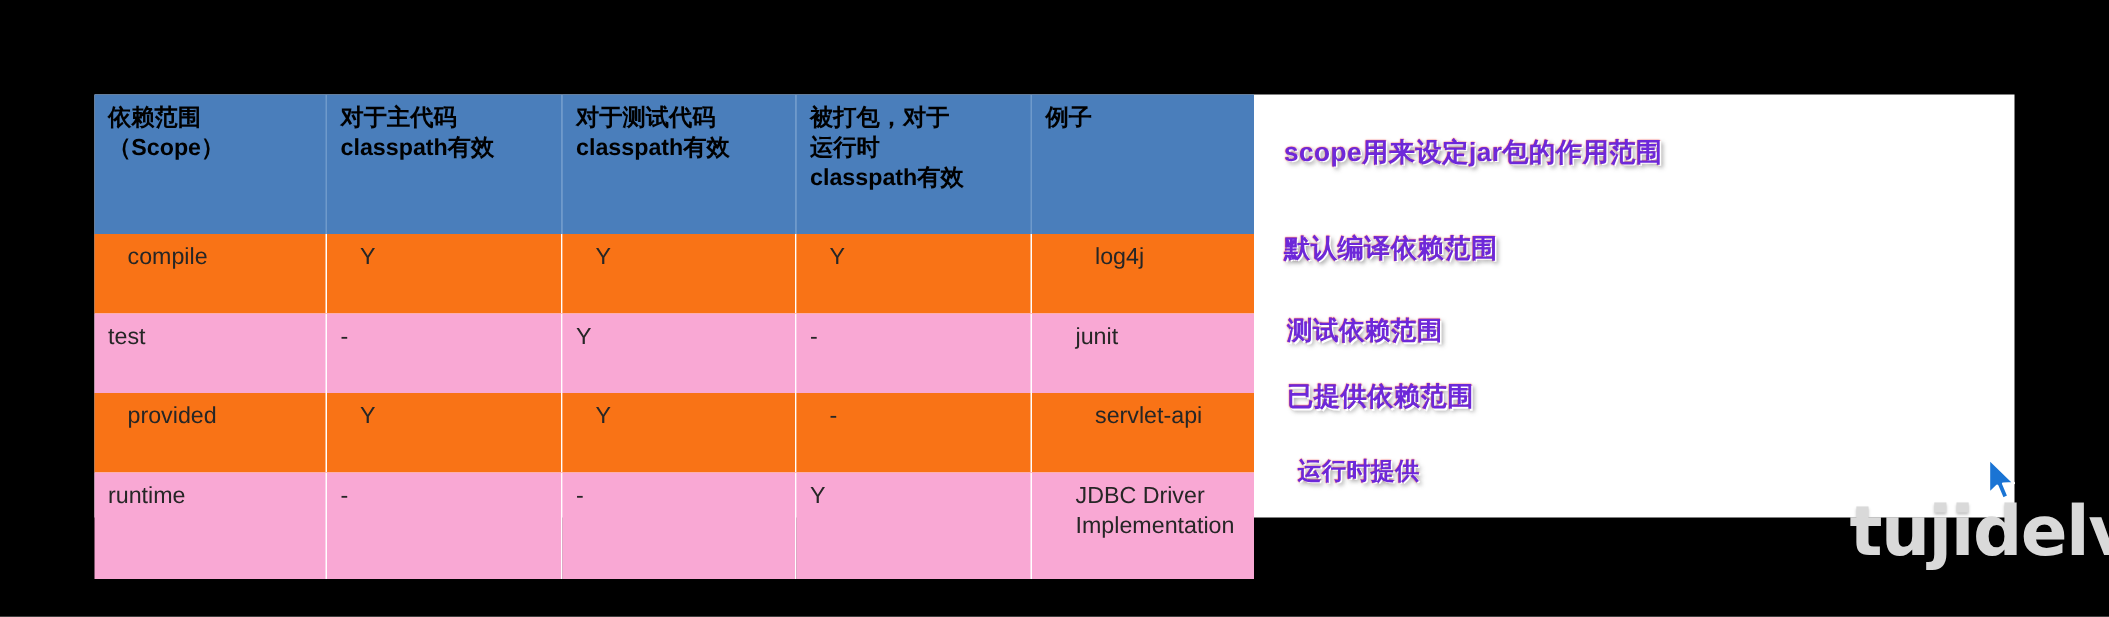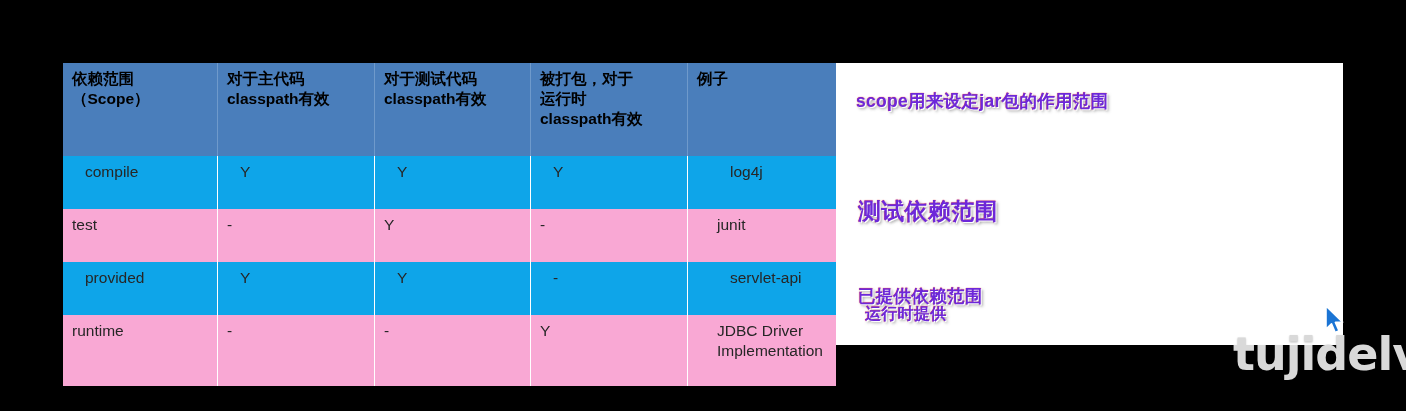--- a/index.html
+++ b/index.html
@@ -49,21 +49,21 @@
     color: #000000;
     font-weight: bold;
     height: 80px;
     vertical-align: top;
     box-shadow: inset -1px 0 0 #6f9acb;
   }
   #scope-table thead th:last-child {
     box-shadow: none;
   }
   #scope-table tbody tr.odd td {
-    background: #0ea5e9;
+    background: #f97316;
     padding-left: 22px;
   }
   #scope-table tbody tr.even td {
     background: #f9a8d4;
   }
   #scope-table tbody td {
     box-shadow: inset -1px 0 0 #ffffff;
     height: 40px;
   }
   #scope-table tbody td:last-child {
@@ -89,22 +89,22 @@
     font-weight: bold;
     white-space: nowrap;
     text-shadow:
        1px 1px 0 #ffffff,
        2px 2px 3px rgba(140,140,140,0.85),
        0 0 1px #ff0000;
     letter-spacing: 0.3px;
   }
   #annot-0 { left: 793px; top: 26px;  font-size: 17.5px; }
   #annot-1 { left: 793px; top: 90px;  font-size: 17.5px; }
-  #annot-2 { left: 795px; top: 133px; font-size: 23px; }
-  #annot-3 { left: 795px; top: 189px; font-size: 17.5px; margin-top: 32px; }
+  #annot-2 { left: 795px; top: 146px; font-size: 17px; }
+  #annot-3 { left: 795px; top: 189px; font-size: 17.5px; }
   #annot-4 { left: 802px; top: 241px; font-size: 16px; }
 
   
   #watermark {
     position: absolute;
     left: 1233px;
     top: 327px;
     font-size: 46px;
     font-weight: bold;
     color: #d9d9d9;
@@ -196,20 +196,21 @@
         <td>Y</td>
         <td>
           <span class="cell-sub">JDBC Driver</span>
           <span class="cell-sub">Implementation</span>
         </td>
       </tr>
     </tbody>
   </table>
 
   <div class="annot" id="annot-0">scope用来设定jar包的作用范围</div>
+  <div class="annot" id="annot-1">默认编译依赖范围</div>
   <div class="annot" id="annot-2">测试依赖范围</div>
   <div class="annot" id="annot-3">已提供依赖范围</div>
   <div class="annot" id="annot-4">运行时提供</div>
 
 </div>
 
 <div id="watermark">tujidelv</div>
 
 <div id="cursor">
   <svg width="22" height="32" viewBox="0 0 22 32" xmlns="http://www.w3.org/2000/svg">

